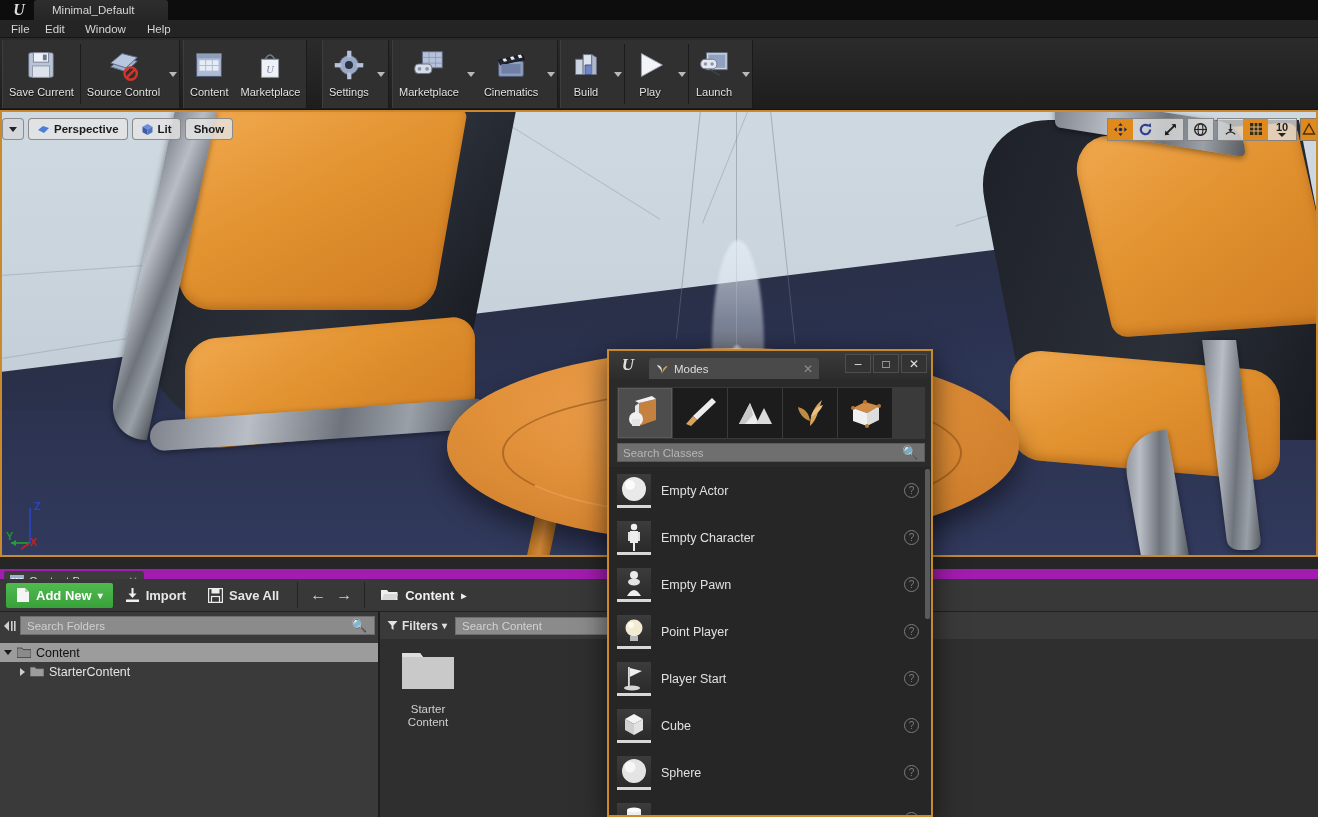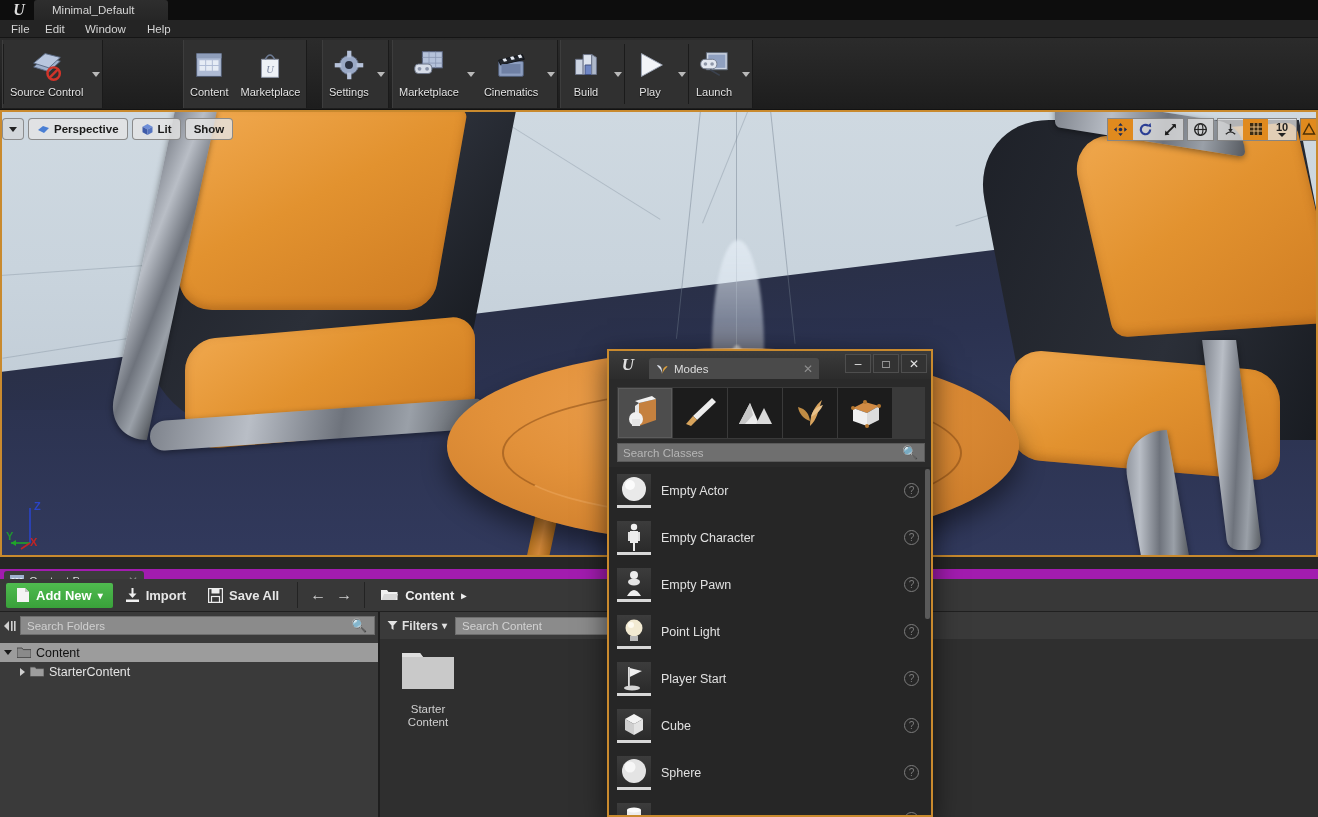--- a/index.html
+++ b/index.html
@@ -393,20 +393,29 @@
   <div class="menubar">
     <div class="menuitem" style="left:4px">File</div>
     <div class="menuitem" style="left:38px">Edit</div>
     <div class="menuitem" style="left:78px">Window</div>
     <div class="menuitem" style="left:140px">Help</div>
   </div>
 
   <div class="toolbar">
 
     <div class="tb-group" style="left:2px;">
+      <div class="tb-btn">
+        <svg class="tb-ico" viewBox="0 0 40 40">
+          <rect x="7" y="7" width="26" height="26" rx="2" fill="#b9c4d6" stroke="#5c6578"></rect>
+          <rect x="12" y="7" width="16" height="10" fill="#eef2f8" stroke="#7a8396"></rect>
+          <rect x="22" y="9" width="4" height="6" fill="#6d7890"></rect>
+          <rect x="11" y="21" width="18" height="12" fill="#dde3ec" stroke="#8f97a8"></rect>
+        </svg>
+        <span class="tb-lbl">Save Current</span>
+      </div>
       <div class="tb-sep"></div>
       <div class="tb-btn">
         <svg class="tb-ico" viewBox="0 0 40 40">
           <path d="M6 22 L18 12 L34 16 L22 27 Z" fill="#9fb0cc" stroke="#5b6a85"></path>
           <path d="M6 18 L18 8 L34 12 L22 23 Z" fill="#b8c6de" stroke="#5b6a85"></path>
           <circle cx="27" cy="29" r="6.5" fill="none" stroke="#d2342a" stroke-width="2.6"></circle>
           <line x1="22.8" y1="33.2" x2="31.2" y2="24.8" stroke="#d2342a" stroke-width="2.6"></line>
         </svg>
         <span class="tb-lbl">Source Control</span>
       </div>
@@ -795,21 +804,21 @@
         </div>
 
         <div class="item">
           <div class="item-thumb">
             <svg width="34" height="31" viewBox="0 0 34 31">
               <circle cx="17" cy="13" r="8.5" fill="#f2ead2"></circle>
               <rect x="13" y="21" width="8" height="5" fill="#b9b9b9"></rect>
               <circle cx="14" cy="10" r="3" fill="#fdfaf0"></circle>
             </svg>
           </div>
-          <span class="item-lbl">Point Light</span>
+          <span class="item-lbl">Point Player</span>
           <span class="item-help">?</span>
         </div>
 
         <div class="item">
           <div class="item-thumb">
             <svg width="34" height="31" viewBox="0 0 34 31">
               <rect x="11" y="5" width="1.8" height="20" fill="#dcdcdc"></rect>
               <path d="M12.8 6 L25 9 L12.8 15 Z" fill="#f0f0f0"></path>
               <ellipse cx="15" cy="26" rx="8" ry="2.6" fill="#d6d6d6"></ellipse>
             </svg>

